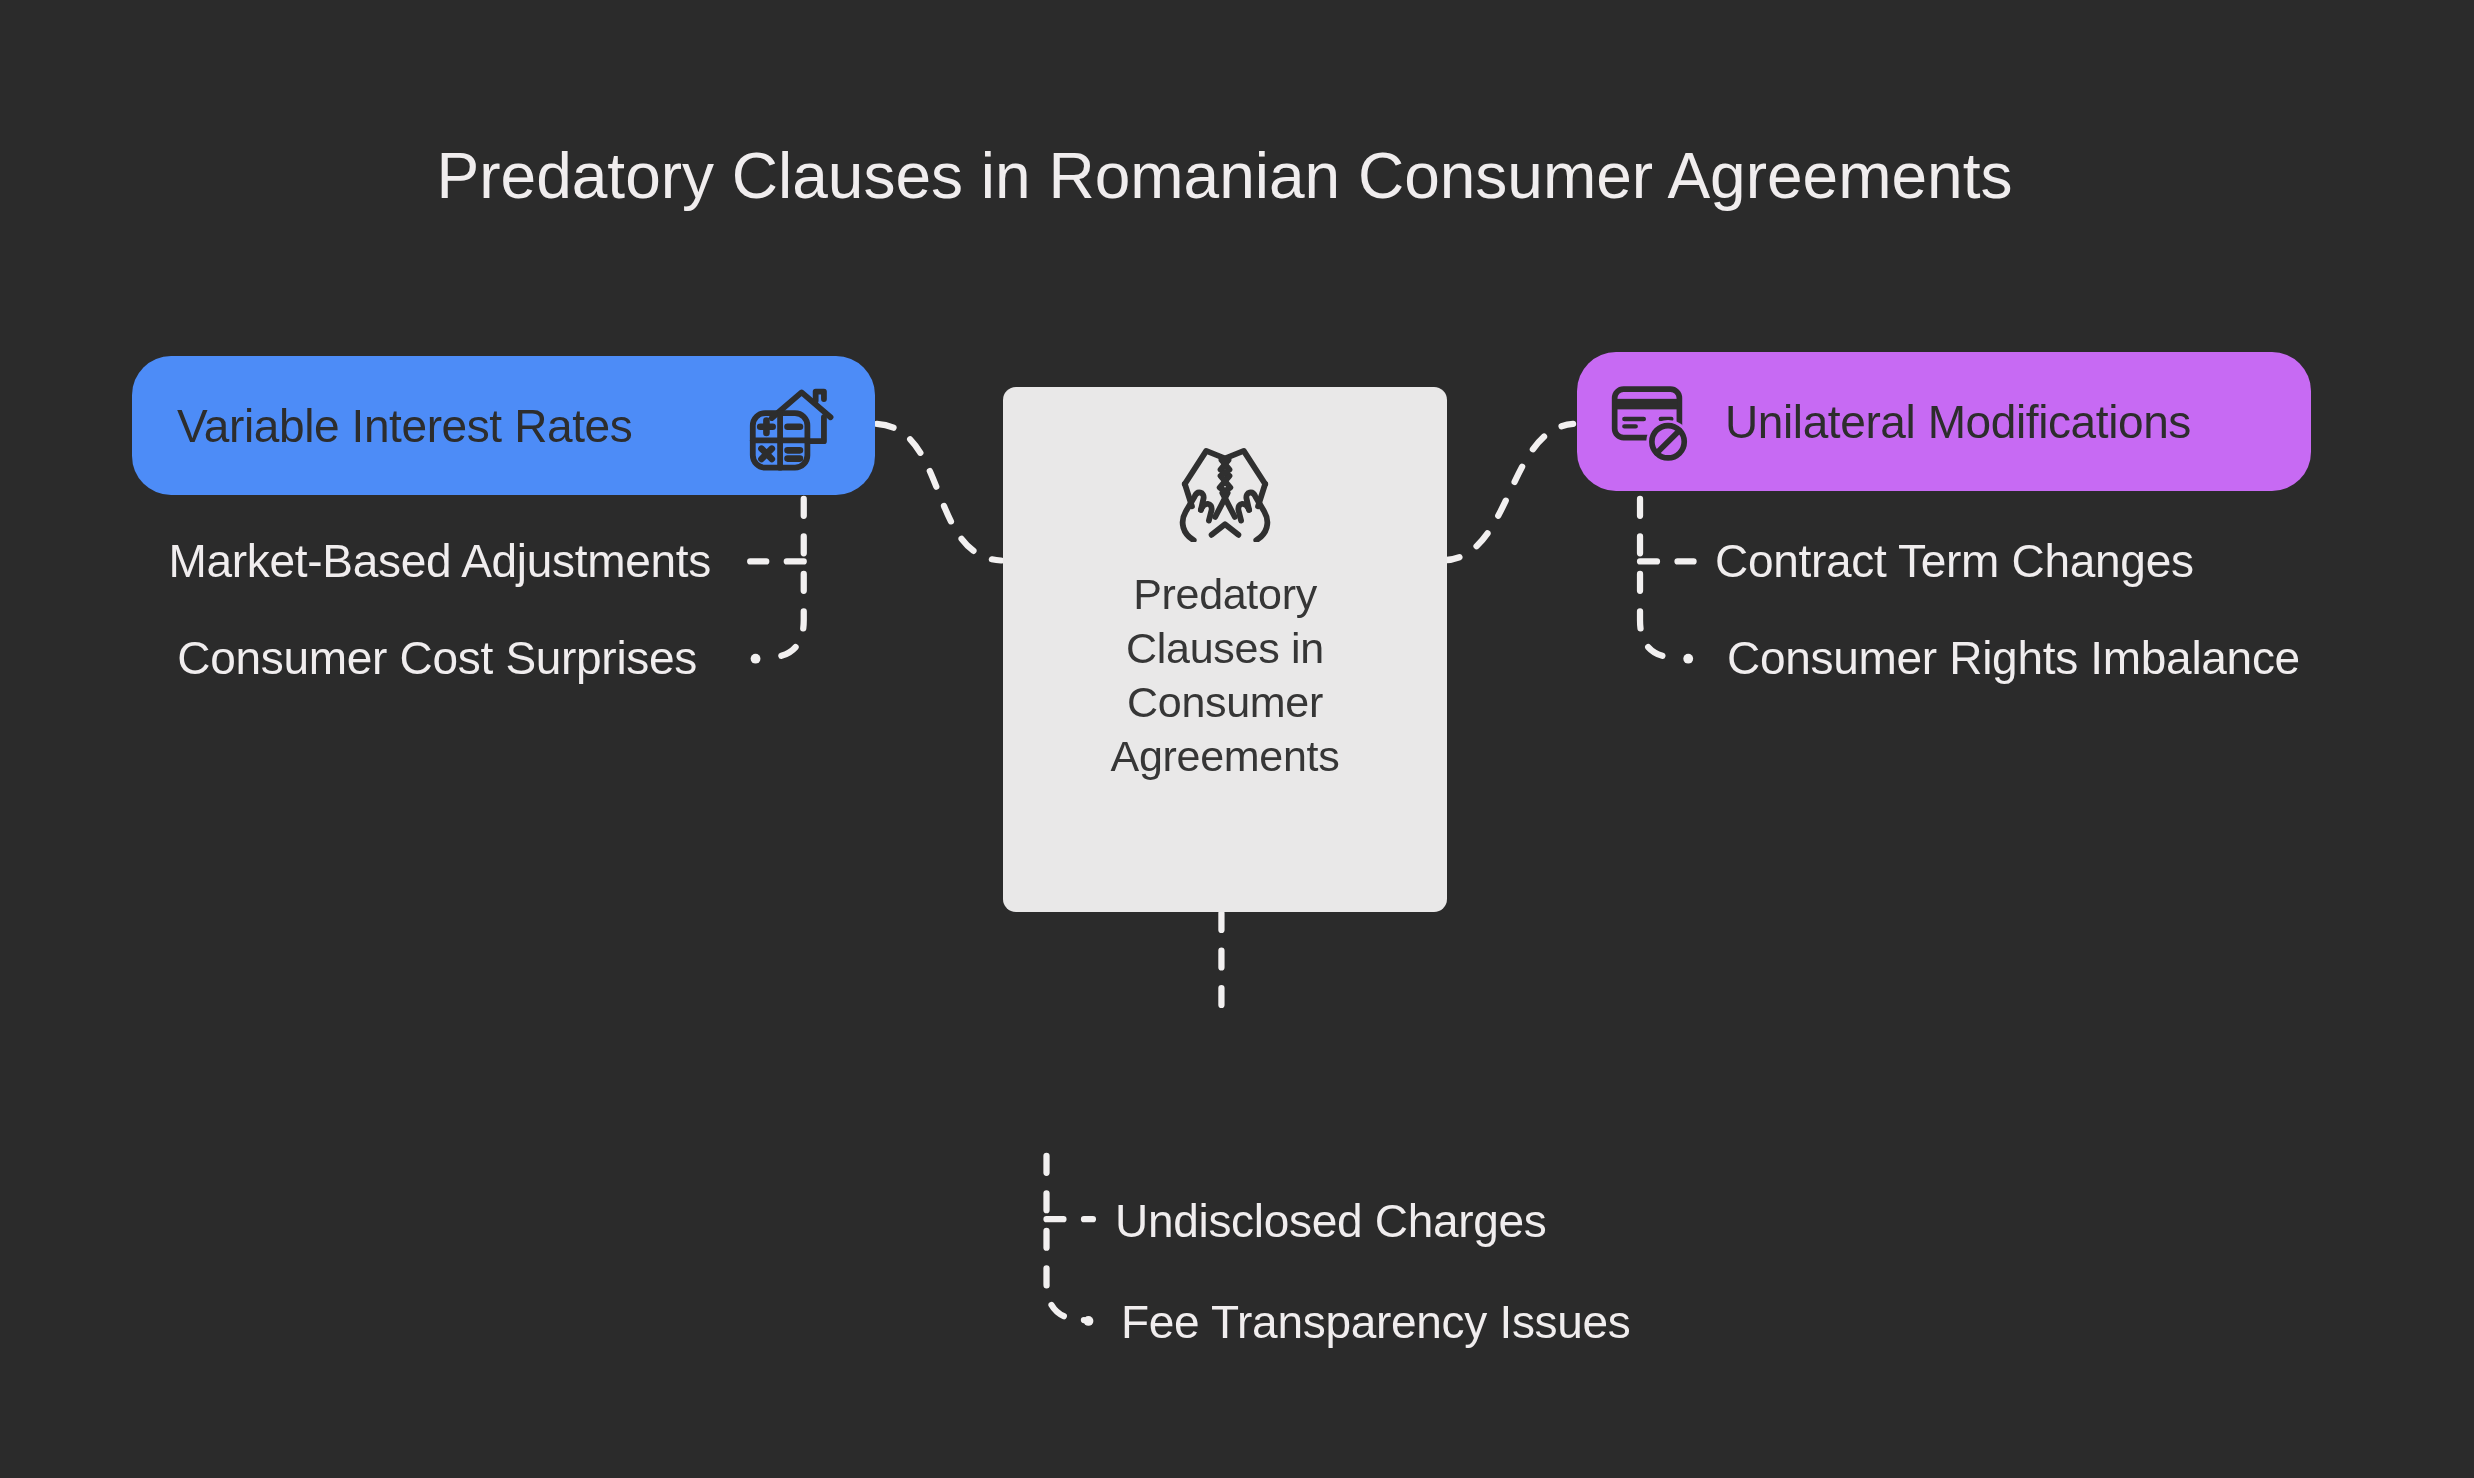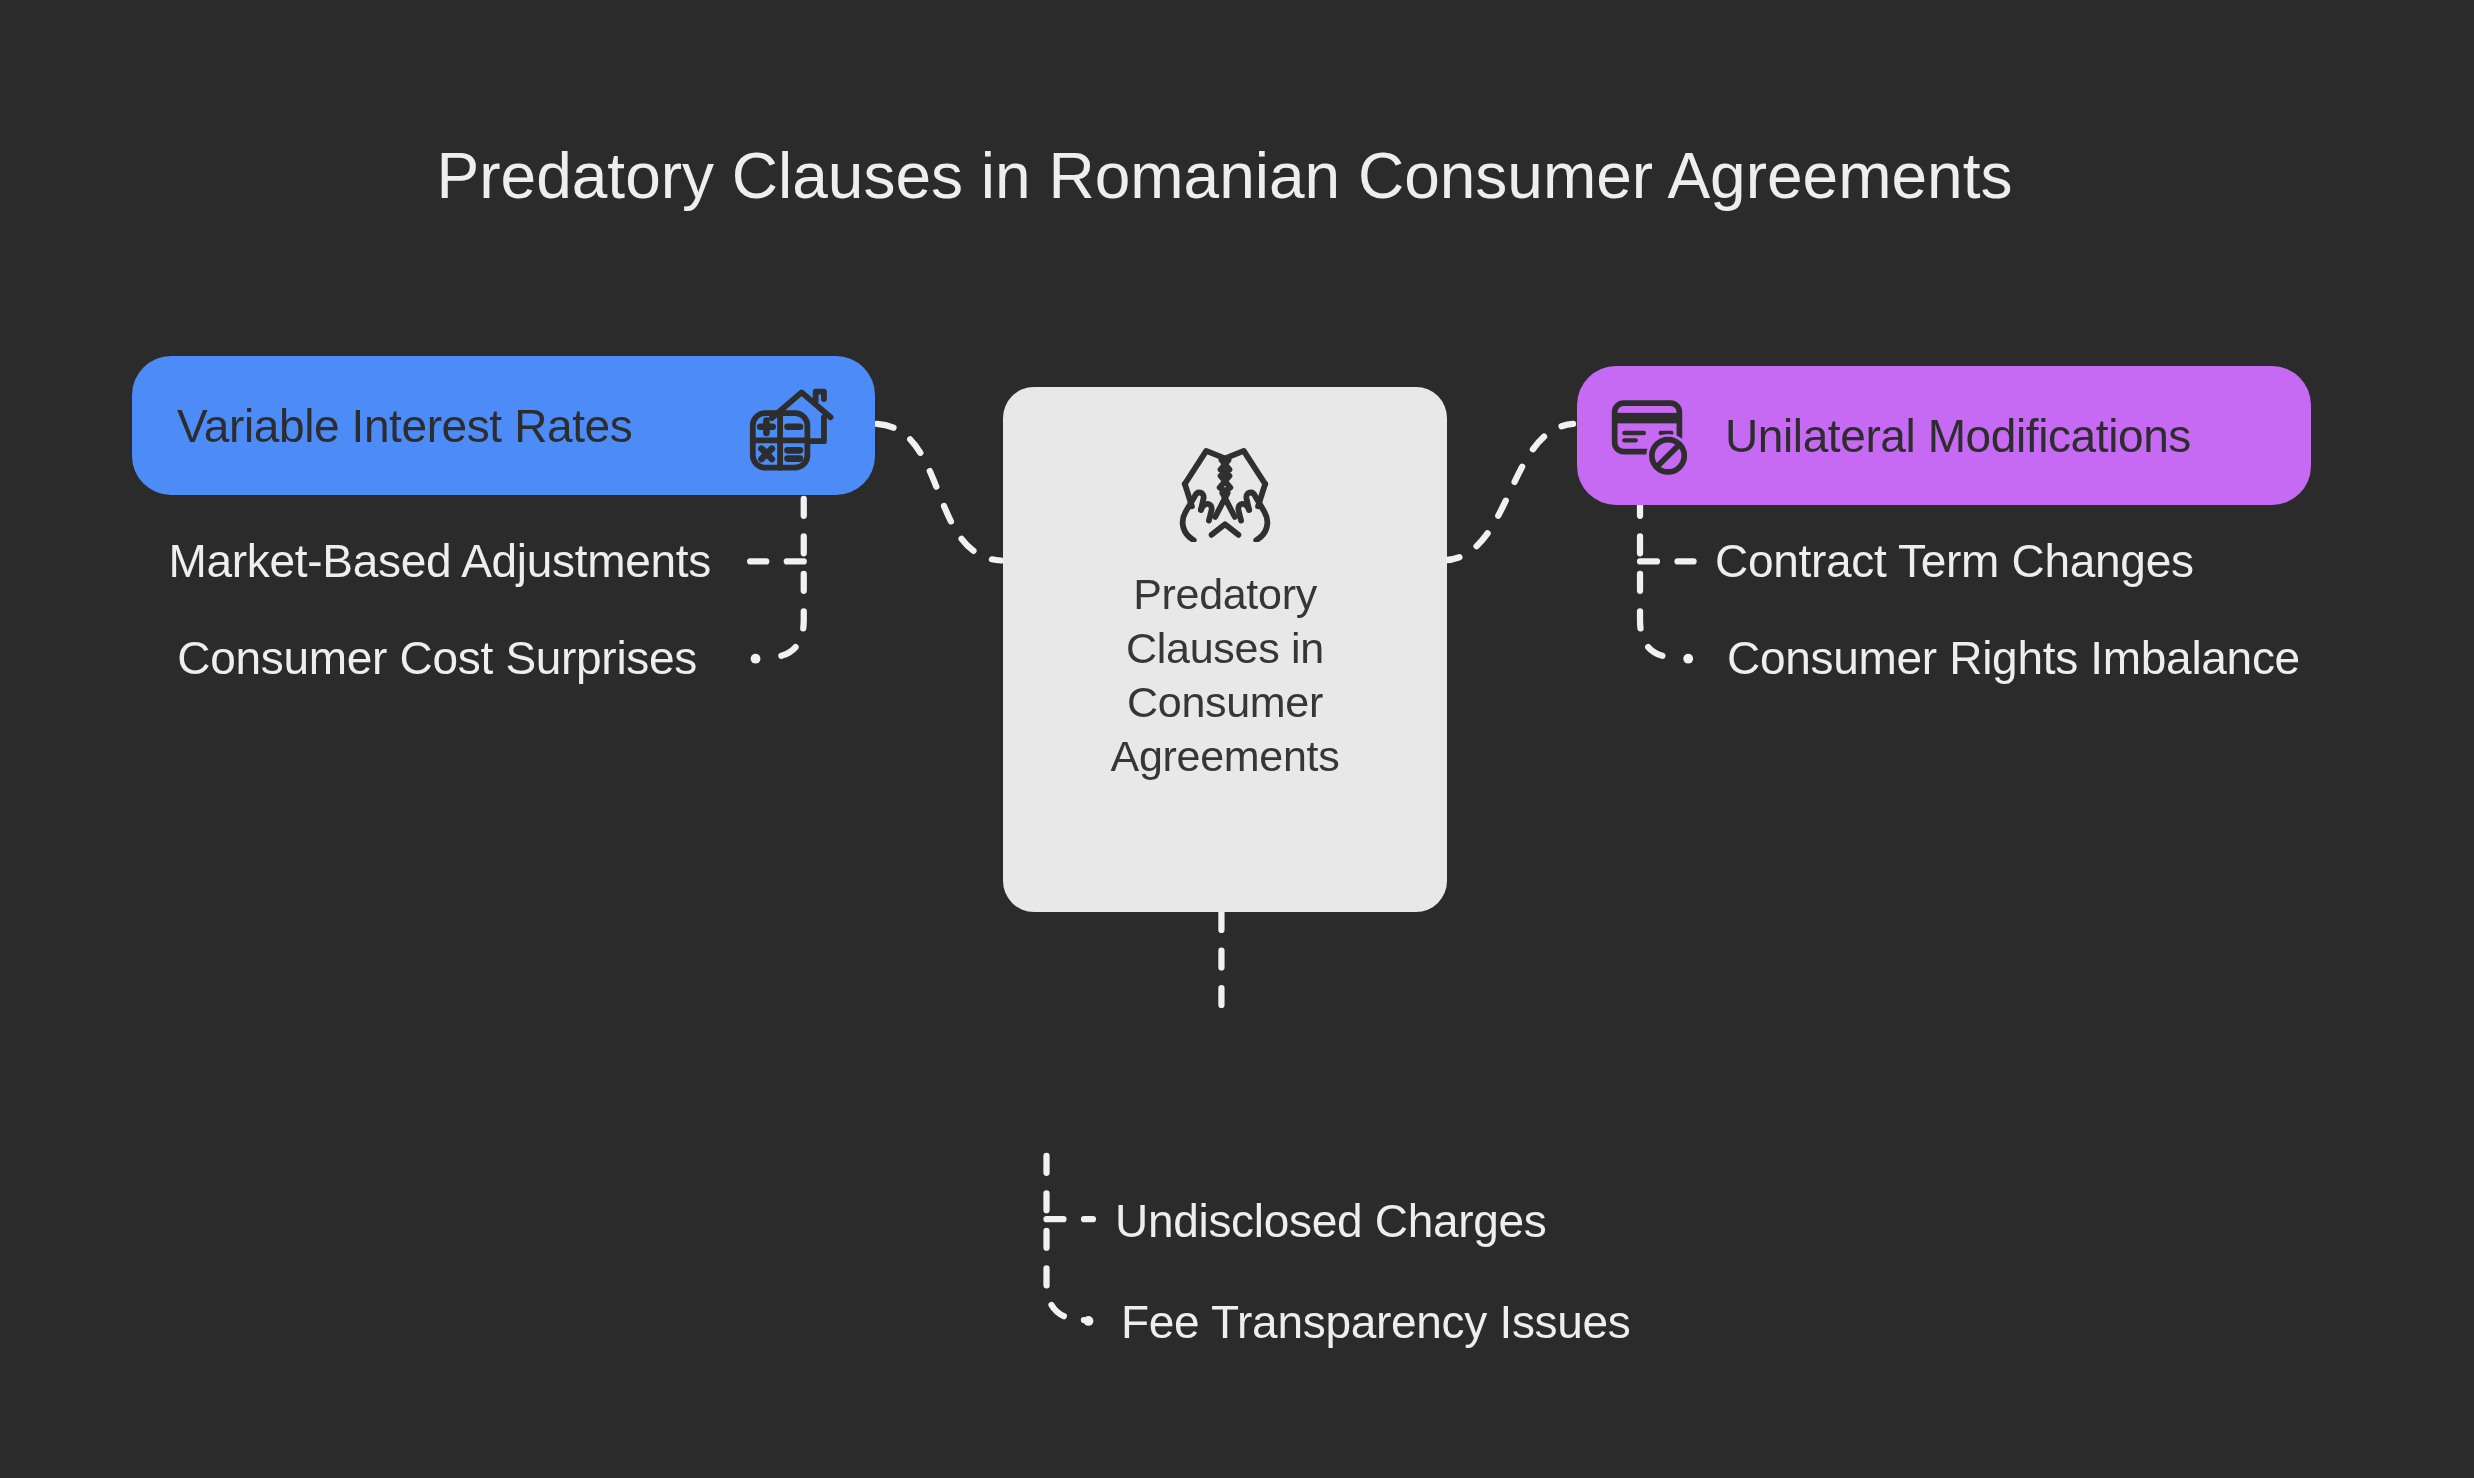--- a/index.html
+++ b/index.html
@@ -28,30 +28,30 @@
     stroke-linecap:round;stroke-dasharray:19 23;}
   .dot{fill:var(--connector);stroke:none;}
 
   .node{position:absolute;display:flex;align-items:center;gap:40px;}
   .branch{height:139px;border-radius:39px;}
   .branch .branch-label{
     color:var(--dark);font-size:46px;font-weight:500;letter-spacing:-0.4px;white-space:nowrap;
   }
   .node-blue{left:132px;top:356px;width:743px;background:var(--blue);
     justify-content:space-between;padding:0 37px 0 45px;}
-  .node-purple{left:1577px;top:366px;width:734px;background:var(--purple);
+  .node-purple{left:1577px;top:352px;width:734px;background:var(--purple);
     justify-content:flex-start;gap:27px;padding:0 27px 0 32px;}
   .node-yellow{left:987px;top:1015px;width:473px;background:var(--yellow);
     justify-content:flex-start;gap:28.6px;padding:0 27px 0 27px;}
 
   .icon{display:inline-flex;align-items:center;justify-content:center;flex:0 0 auto;}
   .icon svg{display:block;}
 
   .node-central{
-    left:1003px;top:387px;width:444px;height:525px;border-radius:31px;
+    left:1003px;top:387px;width:444px;height:525px;border-radius:13px;
     background:var(--central_bg);flex-direction:column;justify-content:flex-start;
     padding-top:55px;gap:25px;
   }
   .central-label{
     width:277px;text-align:center;color:#363636;
     font-size:43px;font-weight:500;line-height:54px;letter-spacing:-0.3px;
   }
 
   .child-label{
     position:absolute;color:var(--light_text);

